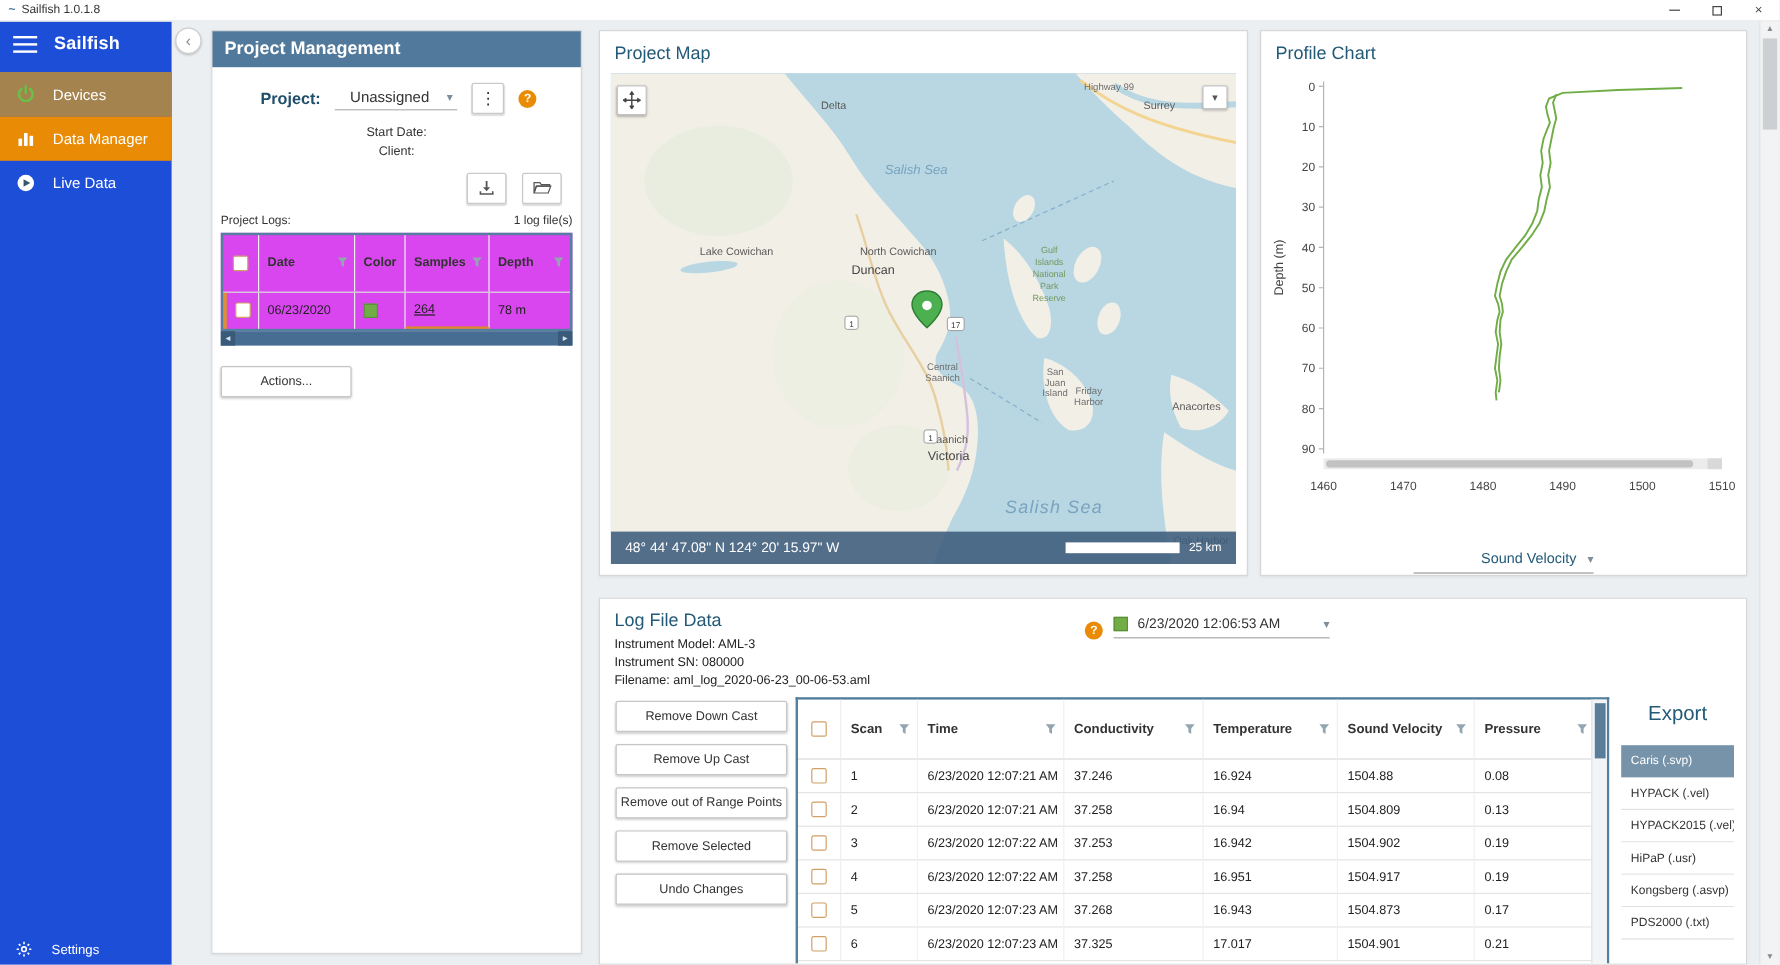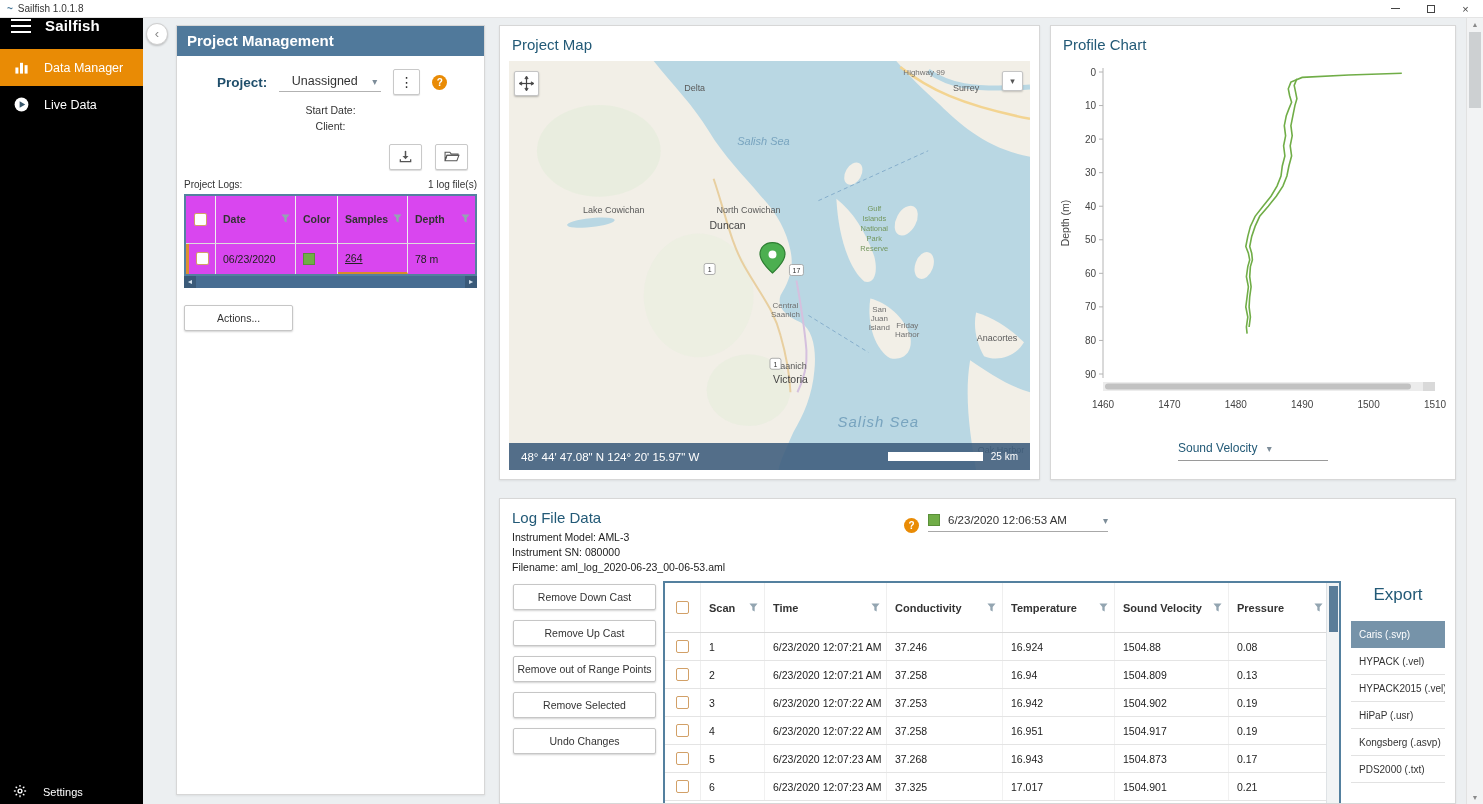--- a/index.html
+++ b/index.html
@@ -10,21 +10,21 @@
 
   
   .titlebar{position:absolute;left:0;top:0;width:100%;height:18px;background:#fff;border-bottom:1px solid #e4e4e4;display:flex;align-items:center;font-size:10px;color:#333;z-index:50;}
   .app-ic{color:#4a7a9b;font-weight:bold;margin:0 5px 0 7px;font-size:10px;}
   .win-controls{margin-left:auto;display:flex;height:100%;}
   .win-btn{width:35px;display:flex;align-items:center;justify-content:center;color:#444;font-size:11px;cursor:pointer;}
   .win-min-glyph{display:block;width:9px;border-top:1px solid #444;}
   .win-max-glyph{display:block;width:8px;height:8px;border:1px solid #444;}
 
   
-  .sidebar{position:absolute;left:0;top:2px;bottom:0;width:143px;background:#000000;color:#fff;z-index:40;}
+  .sidebar{position:absolute;left:0;top:13px;bottom:0;width:143px;background:#1d4ed8;color:#fff;z-index:40;}
   .sb-head{display:flex;align-items:center;height:47px;padding-left:11px;}
   .hamburger{width:20px;height:14px;display:flex;flex-direction:column;justify-content:space-between;cursor:pointer;}
   .hamburger span{display:block;height:2px;background:#fff;}
   .sb-title{font-size:15px;font-weight:bold;margin-left:14px;letter-spacing:.2px;}
   .sb-item{display:flex;align-items:center;height:37px;padding-left:12px;font-size:12.5px;cursor:pointer;}
   .sb-item .ic{width:19px;height:19px;margin-right:13px;display:flex;align-items:center;justify-content:center;}
   .sb-item.devices{background:#a5834f;}
   .sb-item.datamanager{background:#e98b05;}
   .sb-settings{position:absolute;left:0;bottom:6px;display:flex;align-items:flex-end;padding-left:13px;font-size:11px;height:26px;cursor:pointer;}
   .sb-settings .ic{margin-right:16px;display:flex;}
@@ -87,21 +87,21 @@
   .m-park{font-size:7.5px;fill:#74975e;}
   .m-water-lg{font-size:11px;fill:#78a4bf;font-style:italic;}
   .m-water-xl{font-size:15px;fill:#78a4bf;font-style:italic;letter-spacing:1px;}
   .m-shield{font-size:7px;fill:#333;}
 
   
   #profile{left:1050px;top:25px;width:406px;height:455px;}
   #profile-svg{position:absolute;left:4px;top:38px;}
   .tick{font-size:10px;fill:#444;}
   .axis-label{font-size:10.5px;fill:#444;}
-  .pc-selector{position:absolute;left:50%;transform:translateX(-50%);bottom:18px;width:150px;text-align:left;border-bottom:1px solid #9a9a9a;padding-bottom:5px;font-size:12px;color:#235a77;cursor:pointer;}
+  .pc-selector{position:absolute;left:50%;transform:translateX(-50%);bottom:1px;width:150px;text-align:right;border-bottom:1px solid #9a9a9a;padding-bottom:5px;font-size:12px;color:#235a77;cursor:pointer;}
 
   
   #lfd{left:499px;top:498px;width:957px;height:306px;overflow:hidden;}
   .lfd-meta{font-size:10.5px;color:#222;padding:2px 12px 0;line-height:1.45;}
   #lfd .help-ic{position:absolute;left:404px;top:19px;}
   .lfd-selector{position:absolute;left:428px;top:15px;width:180px;display:flex;align-items:center;border-bottom:1px solid #a8a8a8;padding-bottom:5px;cursor:pointer;}
   .lfd-selector .swatch{margin-right:8px;}
   .lfd-selector .val{font-size:11.5px;color:#333;}
   .lfd-selector .caret{margin-left:auto;}
   #lfd-buttons{position:absolute;left:13px;top:85px;width:143px;}
@@ -141,20 +141,29 @@
   </div>
 
   <div class="sidebar">
     <div class="sb-head">
       <span class="hamburger">
           <span></span>
           <span></span>
           <span></span>
         </span>
       <span class="sb-title">Sailfish</span>
+    </div>
+    <div class="sb-item devices">
+      <span class="ic">
+        <svg viewBox="0 0 18 18" width="17" height="17">
+            <path d="M9 2 v6" stroke="#6abf4b" stroke-width="2.2" stroke-linecap="round" fill="none"></path>
+            <path d="M5.2 4.4 a6 6 0 1 0 7.6 0" fill="none" stroke="#6abf4b" stroke-width="2.2" stroke-linecap="round"></path>
+          </svg>
+      </span>
+      <span>Devices</span>
     </div>
     <div class="sb-item datamanager">
       <span class="ic">
         <svg viewBox="0 0 16 16" width="15" height="15">
             <rect x="1.5" y="8" width="3.2" height="6.5" fill="#fff"></rect>
             <rect x="6.4" y="3" width="3.2" height="11.5" fill="#fff"></rect>
             <rect x="11.3" y="5.5" width="3.2" height="9" fill="#fff"></rect>
           </svg>
       </span>
       <span>Data Manager</span>

